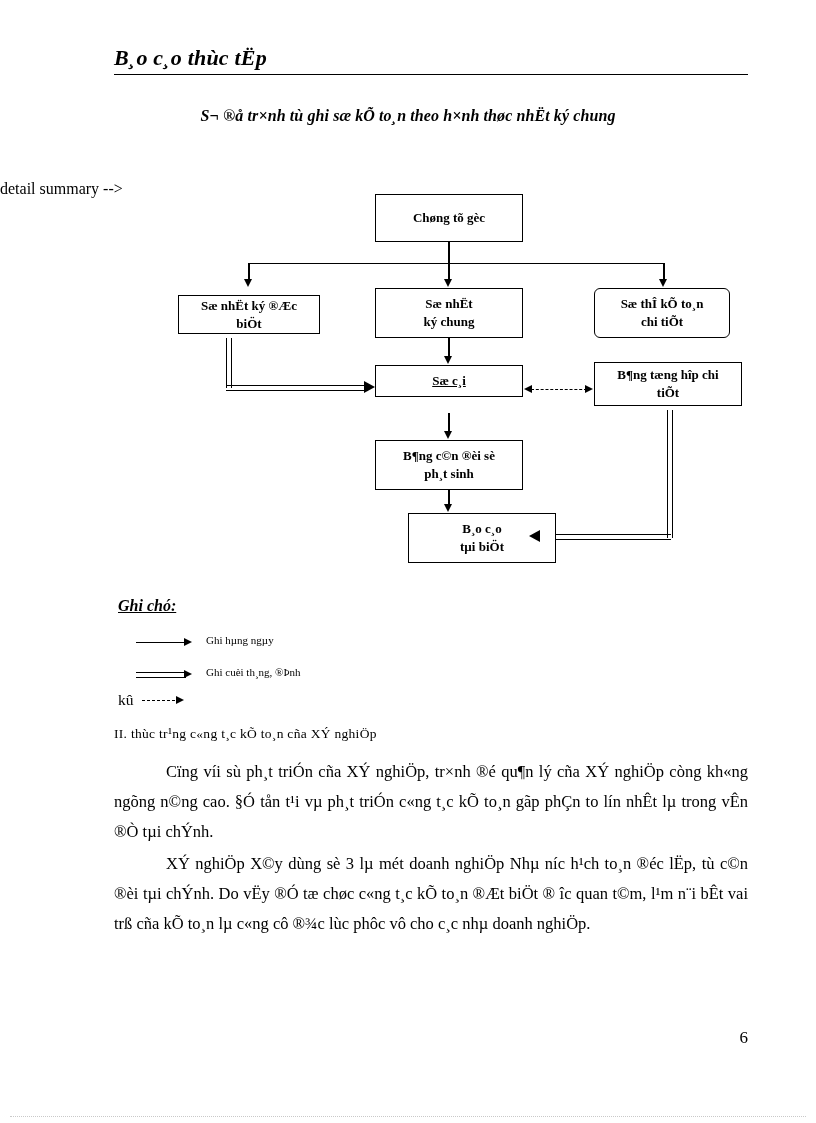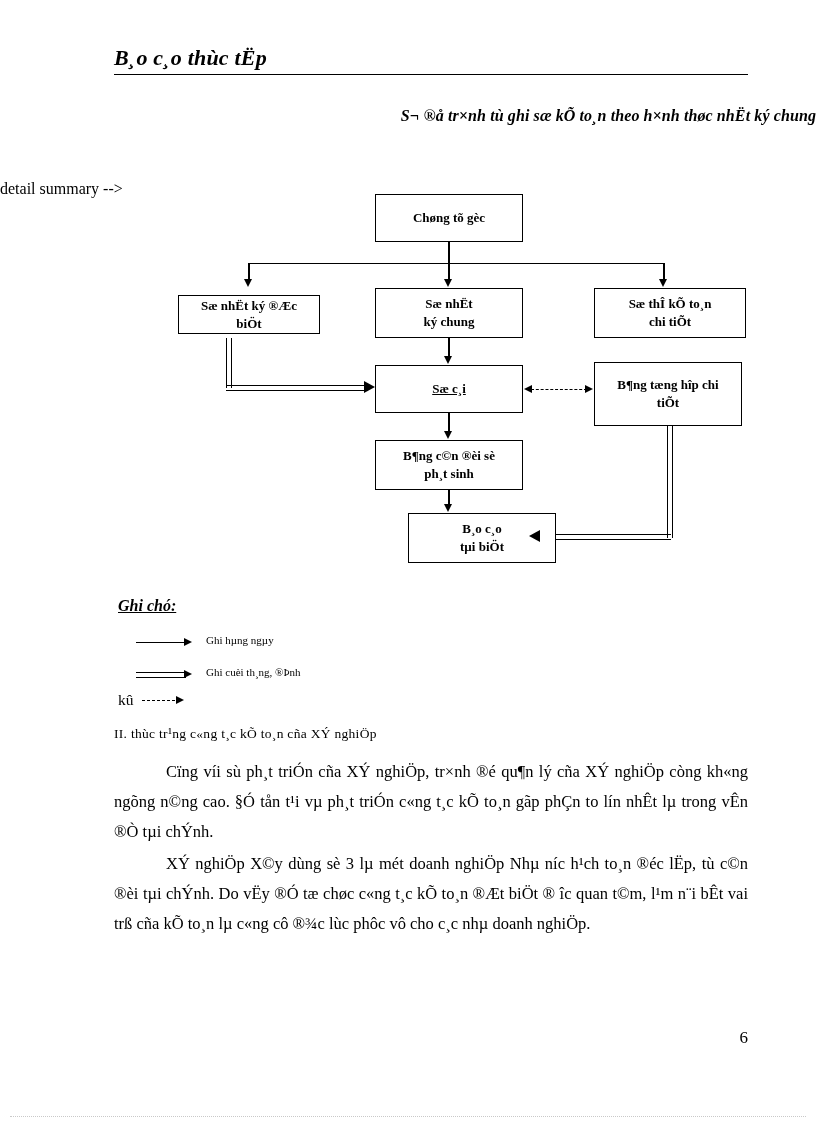--- a/index.html
+++ b/index.html
@@ -42,21 +42,21 @@
     width: 634px;
     margin-top: 1px;
   }
 
   
   .figure-title {
     position: absolute;
     left: 0;
     top: 107px;
     width: 816px;
-    text-align: right;
+    text-align: center;
     font-weight: bold;
     font-style: italic;
     font-size: 16px;
     letter-spacing: 0.1px;
   }
 
   
   .flowchart {
     position: absolute;
     left: 0;
@@ -76,23 +76,23 @@
     font-weight: bold;
     font-size: 13px;
     line-height: 1.35;
     padding: 2px 4px;
     z-index: 4;
   }
 
   #node-source   { left: 375px; top: 14px;  width: 148px; height: 48px; justify-content: center; }
   #node-special  { left: 178px; top: 115px; width: 142px; height: 39px; }
   #node-journal  { left: 375px; top: 108px; width: 148px; height: 50px; }
-  #node-detail   { left: 594px; top: 108px; width: 152px; height: 50px; }
-  #node-ledger   { left: 375px; top: 185px; width: 148px; height: 48px; text-decoration: underline; }
-  #node-summary  { left: 594px; top: 182px; width: 148px; height: 64px; text-align: center; }
+  #node-detail   { left: 594px; top: 108px; width: 136px; height: 50px; border-radius: 6px; }
+  #node-ledger   { left: 375px; top: 185px; width: 148px; height: 32px; text-decoration: underline; }
+  #node-summary  { left: 594px; top: 182px; width: 148px; height: 44px; text-align: center; }
   #node-trial    { left: 375px; top: 260px; width: 148px; height: 50px; }
   #node-report   { left: 375px; top: 333px; width: 148px; height: 50px; margin-left: 33px; }
 
   
   .ln {
     position: absolute;
     background: #000;
     z-index: 1;
   }
   .ln-v { width: 1.2px; }

